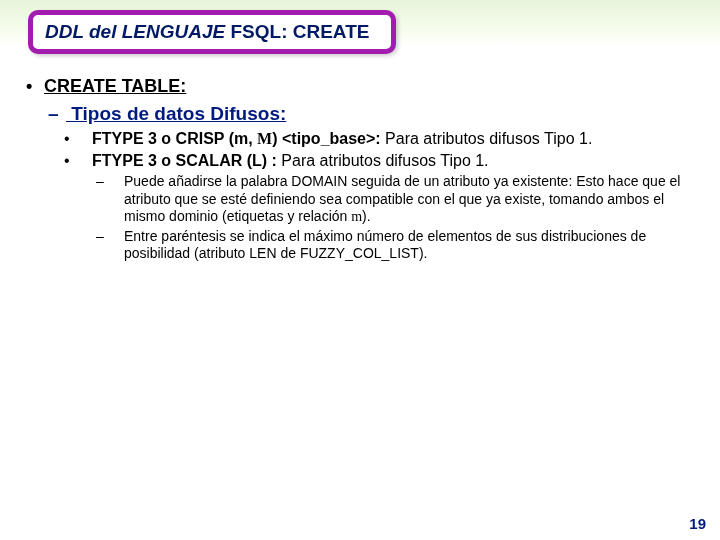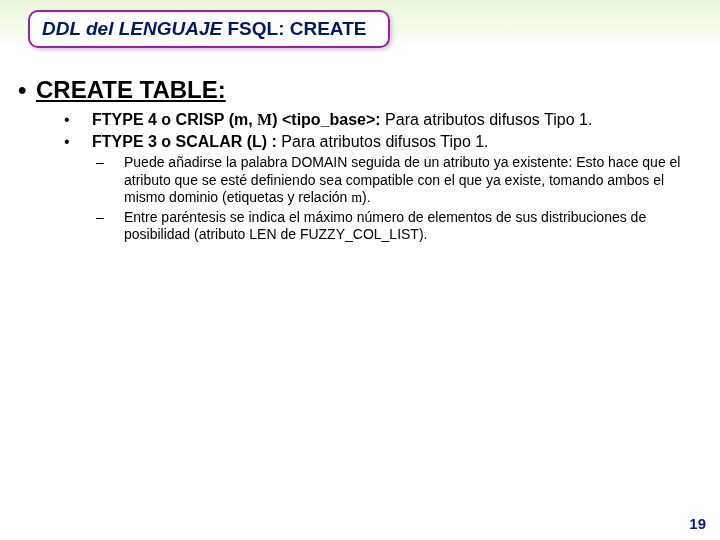--- a/index.html
+++ b/index.html
@@ -18,21 +18,21 @@
     left: 0;
     right: 0;
     height: 48px;
     background: linear-gradient(to bottom, #e8f5da 0%, #f5fced 60%, #ffffff 100%);
   }
   .title-box {
     position: absolute;
     top: 10px;
     left: 28px;
     background: #ffffff;
-    border: 2px solid #a21caf;
+    border: 5px solid #a21caf;
     border-radius: 10px;
     padding: 6px 22px 6px 12px;
     box-shadow: 2px 2px 4px rgba(0,0,0,0.2);
   }
   .title-box .ital {
     font-style: italic;
     font-weight: bold;
     font-size: 19px;
     color: #001a66;
   }
@@ -41,22 +41,22 @@
     font-size: 19px;
     color: #001a66;
   }
   .content {
     position: absolute;
     top: 70px;
     left: 18px;
     right: 18px;
   }
   .l1 {
-    margin: 6px 0 6px 0;
-    font-size: 24px;
+    margin: 6px 0 6px 8px;
+    font-size: 18px;
     font-weight: bold;
     color: #000;
     text-decoration: underline;
   }
   .l1 .bullet {
     display: inline-block;
     width: 18px;
   }
   .l2 {
     margin: 2px 0 4px 30px;
@@ -101,23 +101,26 @@
 <div class="title-box">
   <span class="ital">DDL del  LENGUAJE</span><span class="plain">  FSQL: CREATE</span>
 </div>
 
 <div class="content">
 
   <div class="l1">
     <span class="bullet">•</span><span>CREATE TABLE:</span>
   </div>
 
+  <div class="l2">
+    <span class="dash">–</span><span> Tipos de datos Difusos:</span>
+  </div>
 
   <div class="l3">
-    <span class="bul">•</span><b><span>FTYPE 4 o CRISP (m, </span><span class="serif">M</span><span>) &lt;tipo_base&gt;:</span></b><span> Para atributos difusos Tipo 1.</span>
+    <span class="bul">•</span><b><span>FTYPE 3 o CRISP (m, </span><span class="serif">M</span><span>) &lt;tipo_base&gt;:</span></b><span> Para atributos difusos Tipo 1.</span>
   </div>
 
 
 
 
   <div class="l3">
     <span class="bul">•</span><b><span>FTYPE 3 o SCALAR (L) :</span></b><span> Para atributos difusos Tipo 1.</span>
   </div>
 
   <div class="l4">

